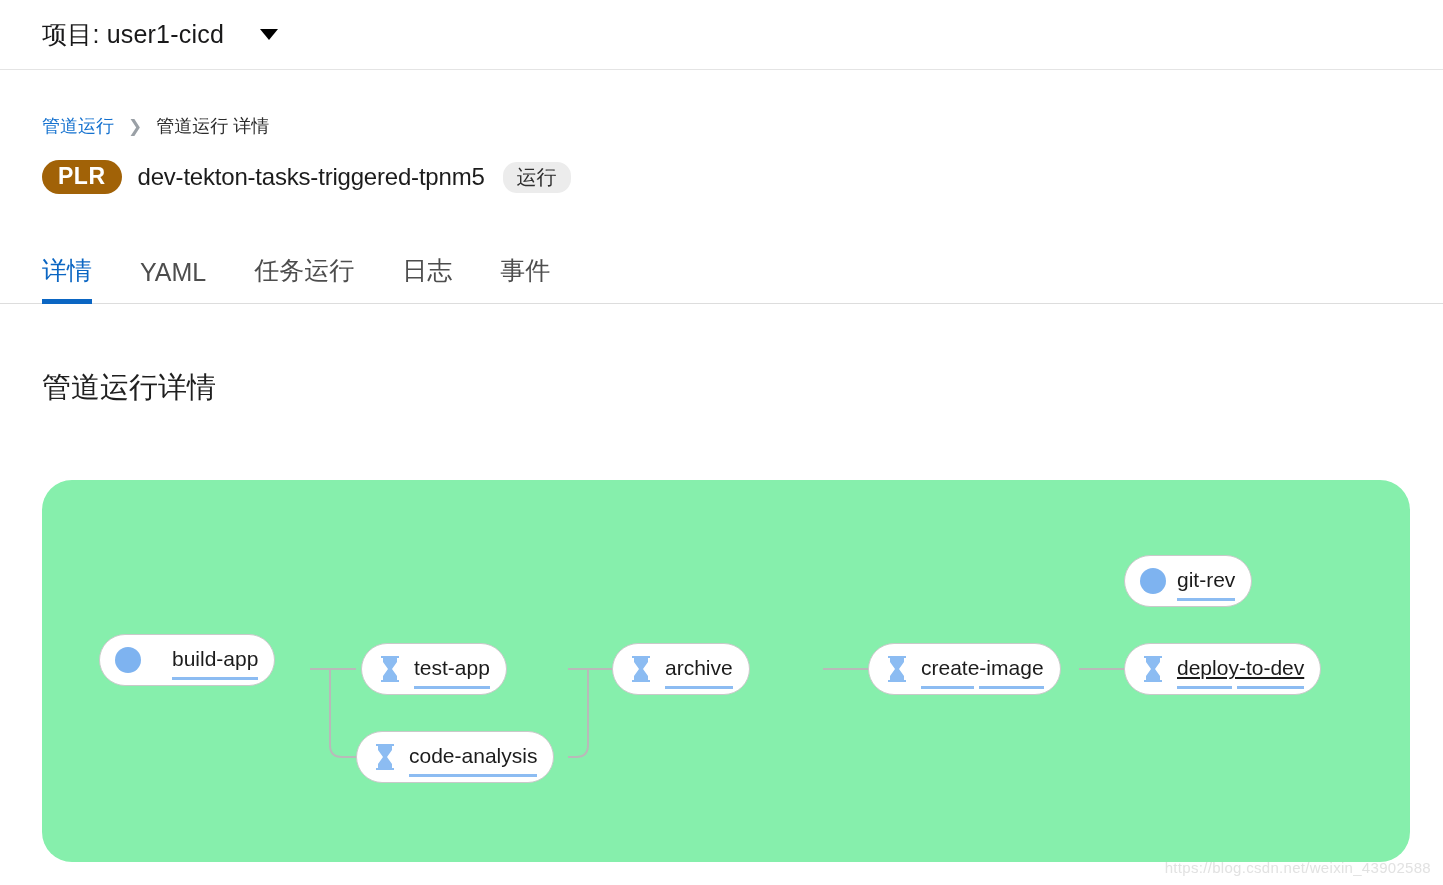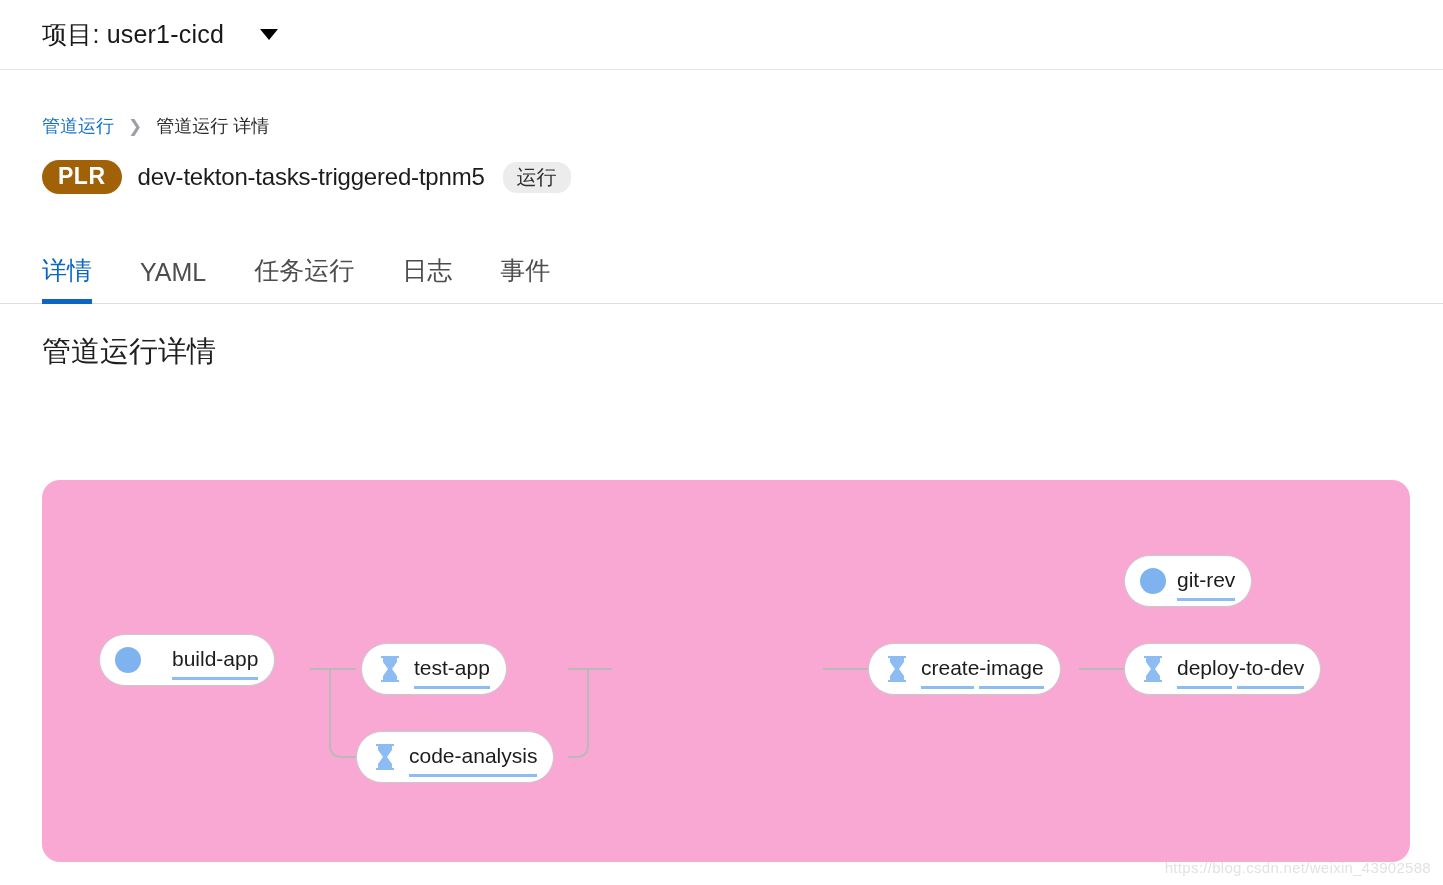--- a/index.html
+++ b/index.html
@@ -122,33 +122,33 @@
     left: 0; right: 0; bottom: -1px;
     height: 5px;
     background: #0b66c3;
   }
 
   
   .section-heading {
     font-size: 29px;
     color: #1f1f1f;
     padding-left: 42px;
-    margin-top: 28px;
+    margin-top: 64px;
     white-space: nowrap;
   }
 
   
   .graph-panel {
     position: absolute;
     left: 42px;
     top: 480px;
     width: 1368px;
     height: 382px;
-    background: #f9a8d4;
-    border-radius: 18px;
+    background: #86efac;
+    border-radius: 30px;
     overflow: hidden;
   }
   .graph-svg {
     position: absolute;
     left: 0; top: 0;
     width: 1368px; height: 382px;
   }
   
   .node {
     position: absolute;
@@ -280,31 +280,39 @@
 
   <div class="node" style="left:314px; top:251px;">
     <span class="node-icon">
       <svg width="24" height="28" viewBox="0 0 24 28">
         <path d="M3 1 h18 v2 h-2 v4 l-5 7 l5 7 v4 h2 v2 h-18 v-2 h2 v-4 l5 -7 l-5 -7 v-4 h-2 z" fill="#8cbcf2"></path>
       </svg>
     </span>
     <span class="node-label">code-analysis<span class="ul"></span></span>
   </div>
 
+  <div class="node" style="left:570px; top:163px;">
+    <span class="node-icon">
+      <svg width="24" height="28" viewBox="0 0 24 28">
+        <path d="M3 1 h18 v2 h-2 v4 l-5 7 l5 7 v4 h2 v2 h-18 v-2 h2 v-4 l5 -7 l-5 -7 v-4 h-2 z" fill="#8cbcf2"></path>
+      </svg>
+    </span>
+    <span class="node-label">archive<span class="ul"></span></span>
+  </div>
 
   <div class="node" style="left:826px; top:163px;">
     <span class="node-icon">
       <svg width="24" height="28" viewBox="0 0 24 28">
         <path d="M3 1 h18 v2 h-2 v4 l-5 7 l5 7 v4 h2 v2 h-18 v-2 h2 v-4 l5 -7 l-5 -7 v-4 h-2 z" fill="#8cbcf2"></path>
       </svg>
     </span>
     <span class="node-label split">create-image<span class="ul seg-a"></span><span class="ul seg-b"></span></span>
   </div>
 
-  <div class="node" style="left:1082px; top:163px;">
+  <div class="node" style="left:1082px; top:163px;text-decoration:underline;">
     <span class="node-icon">
       <svg width="24" height="28" viewBox="0 0 24 28">
         <path d="M3 1 h18 v2 h-2 v4 l-5 7 l5 7 v4 h2 v2 h-18 v-2 h2 v-4 l5 -7 l-5 -7 v-4 h-2 z" fill="#8cbcf2"></path>
       </svg>
     </span>
     <span class="node-label split">deploy-to-dev<span class="ul seg-a"></span><span class="ul seg-b"></span></span>
   </div>
 
 </div>
 

